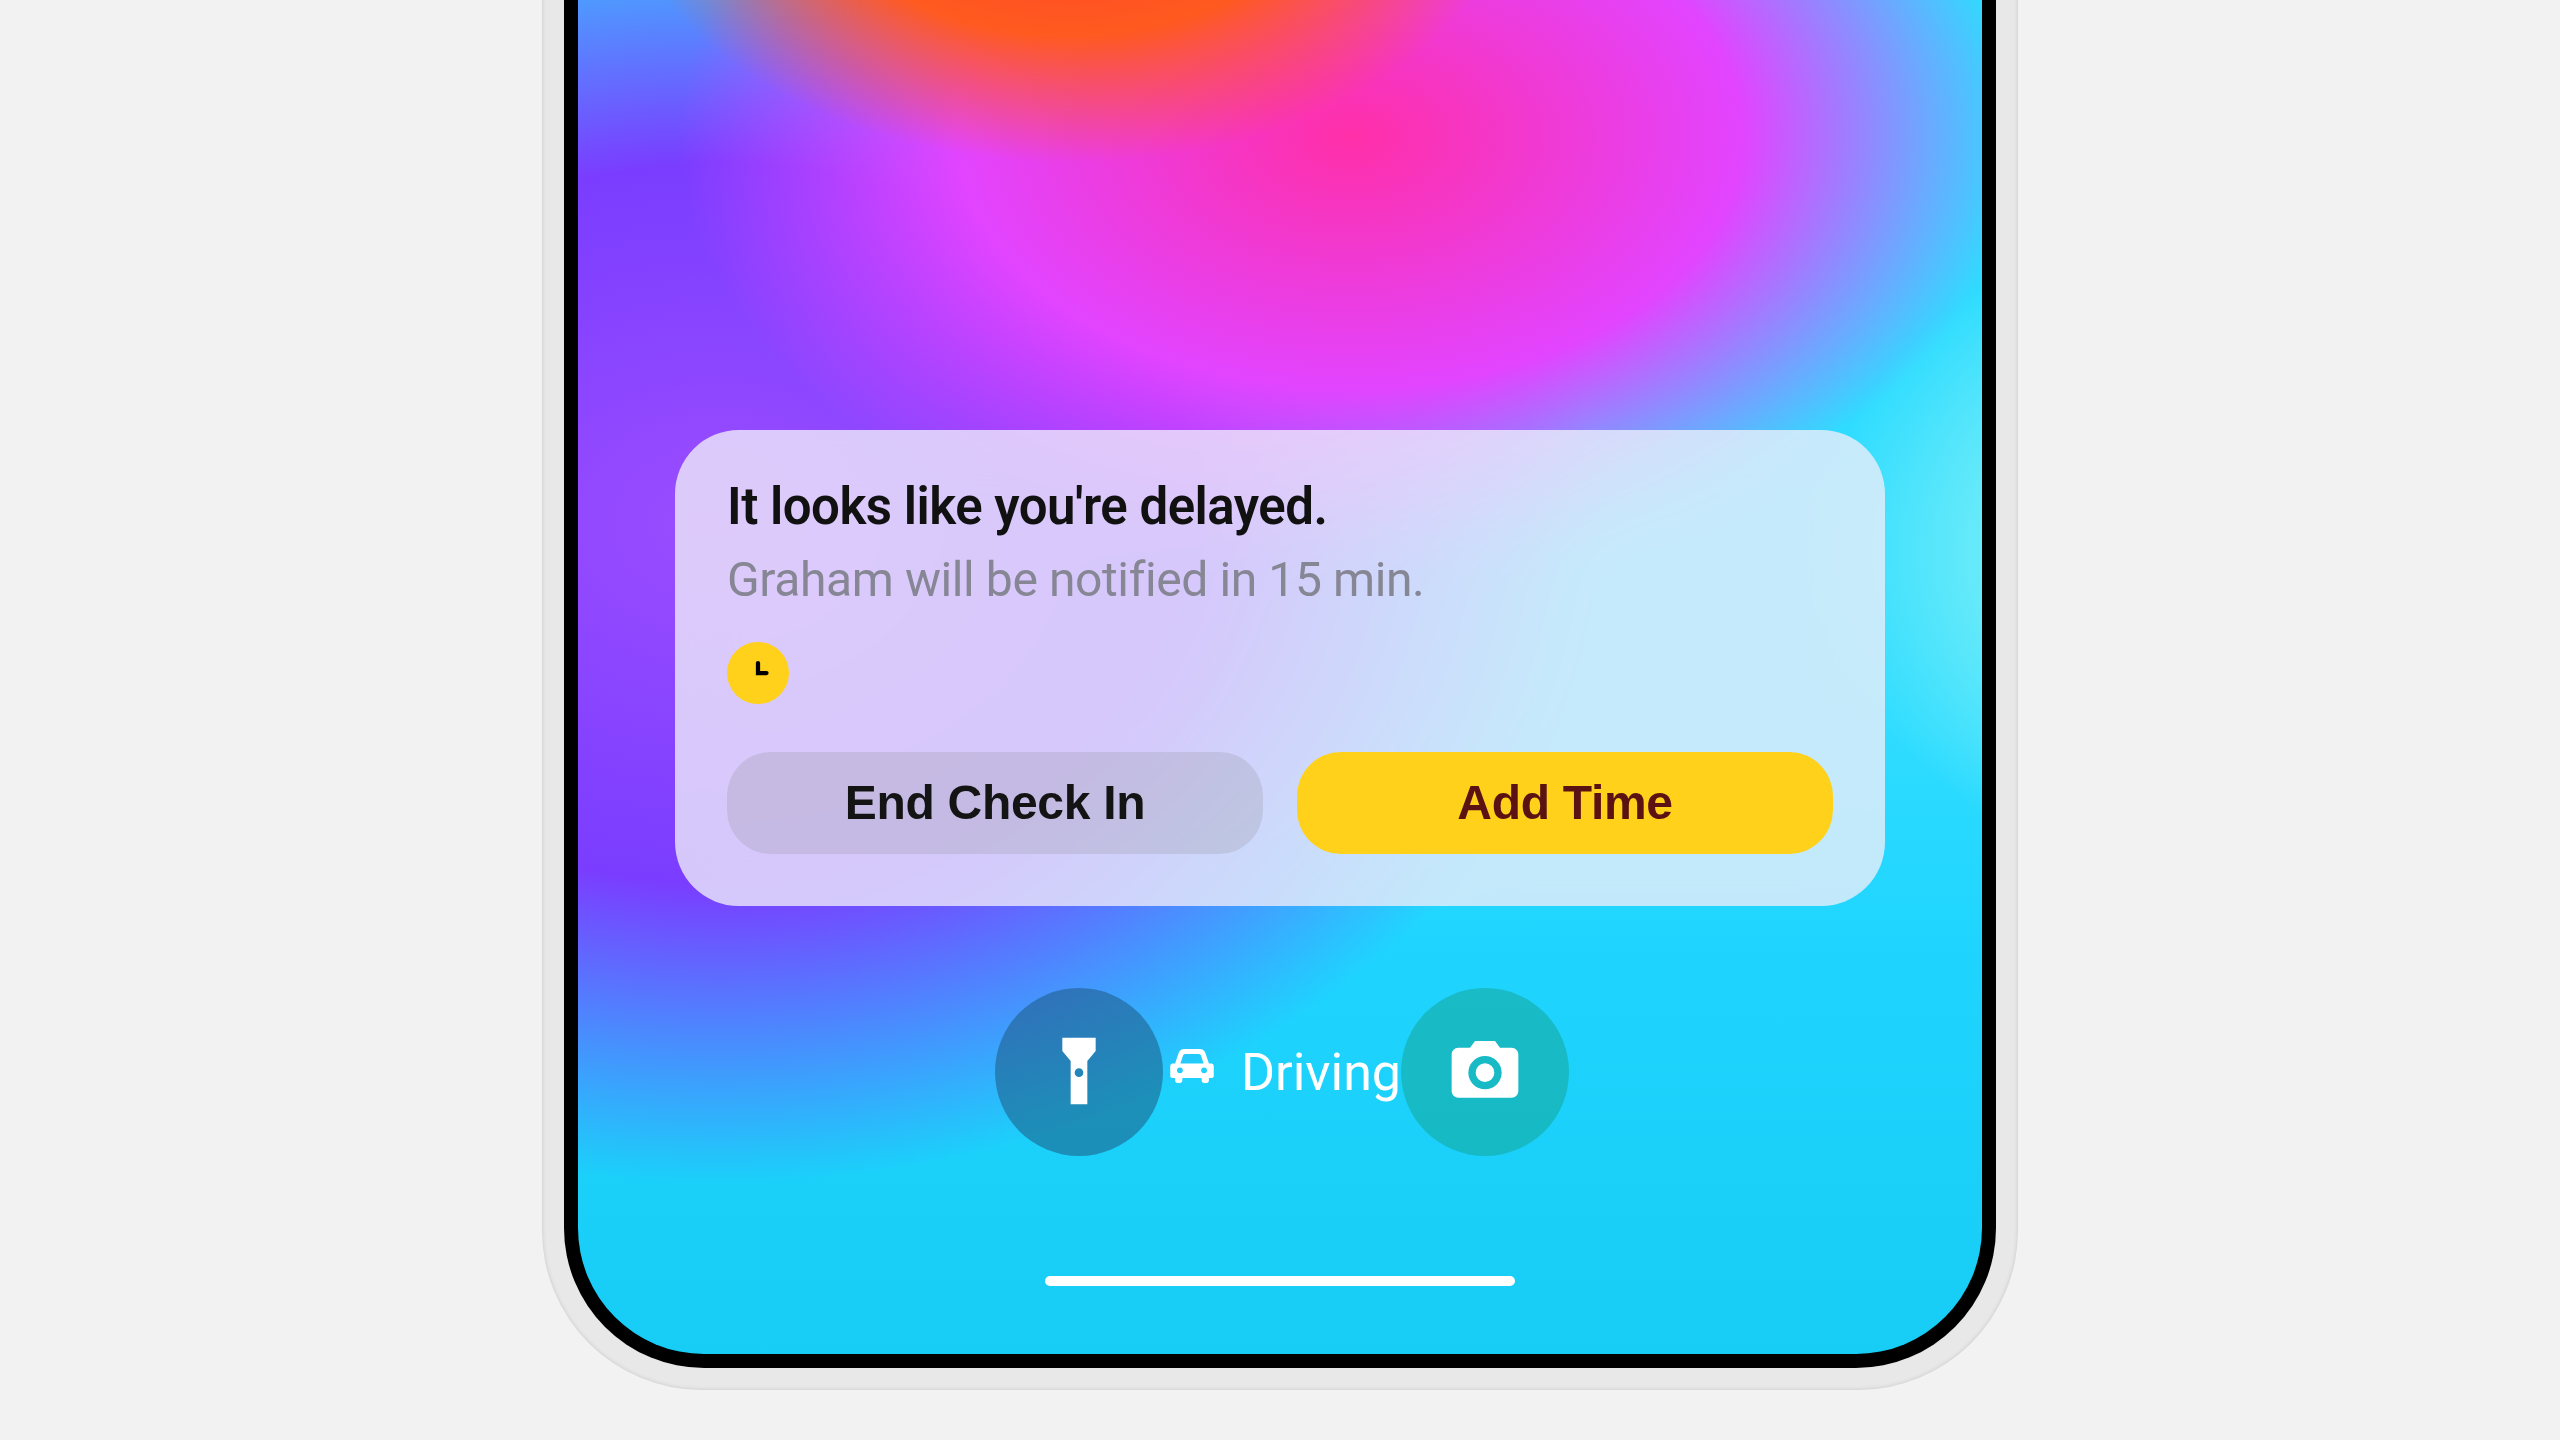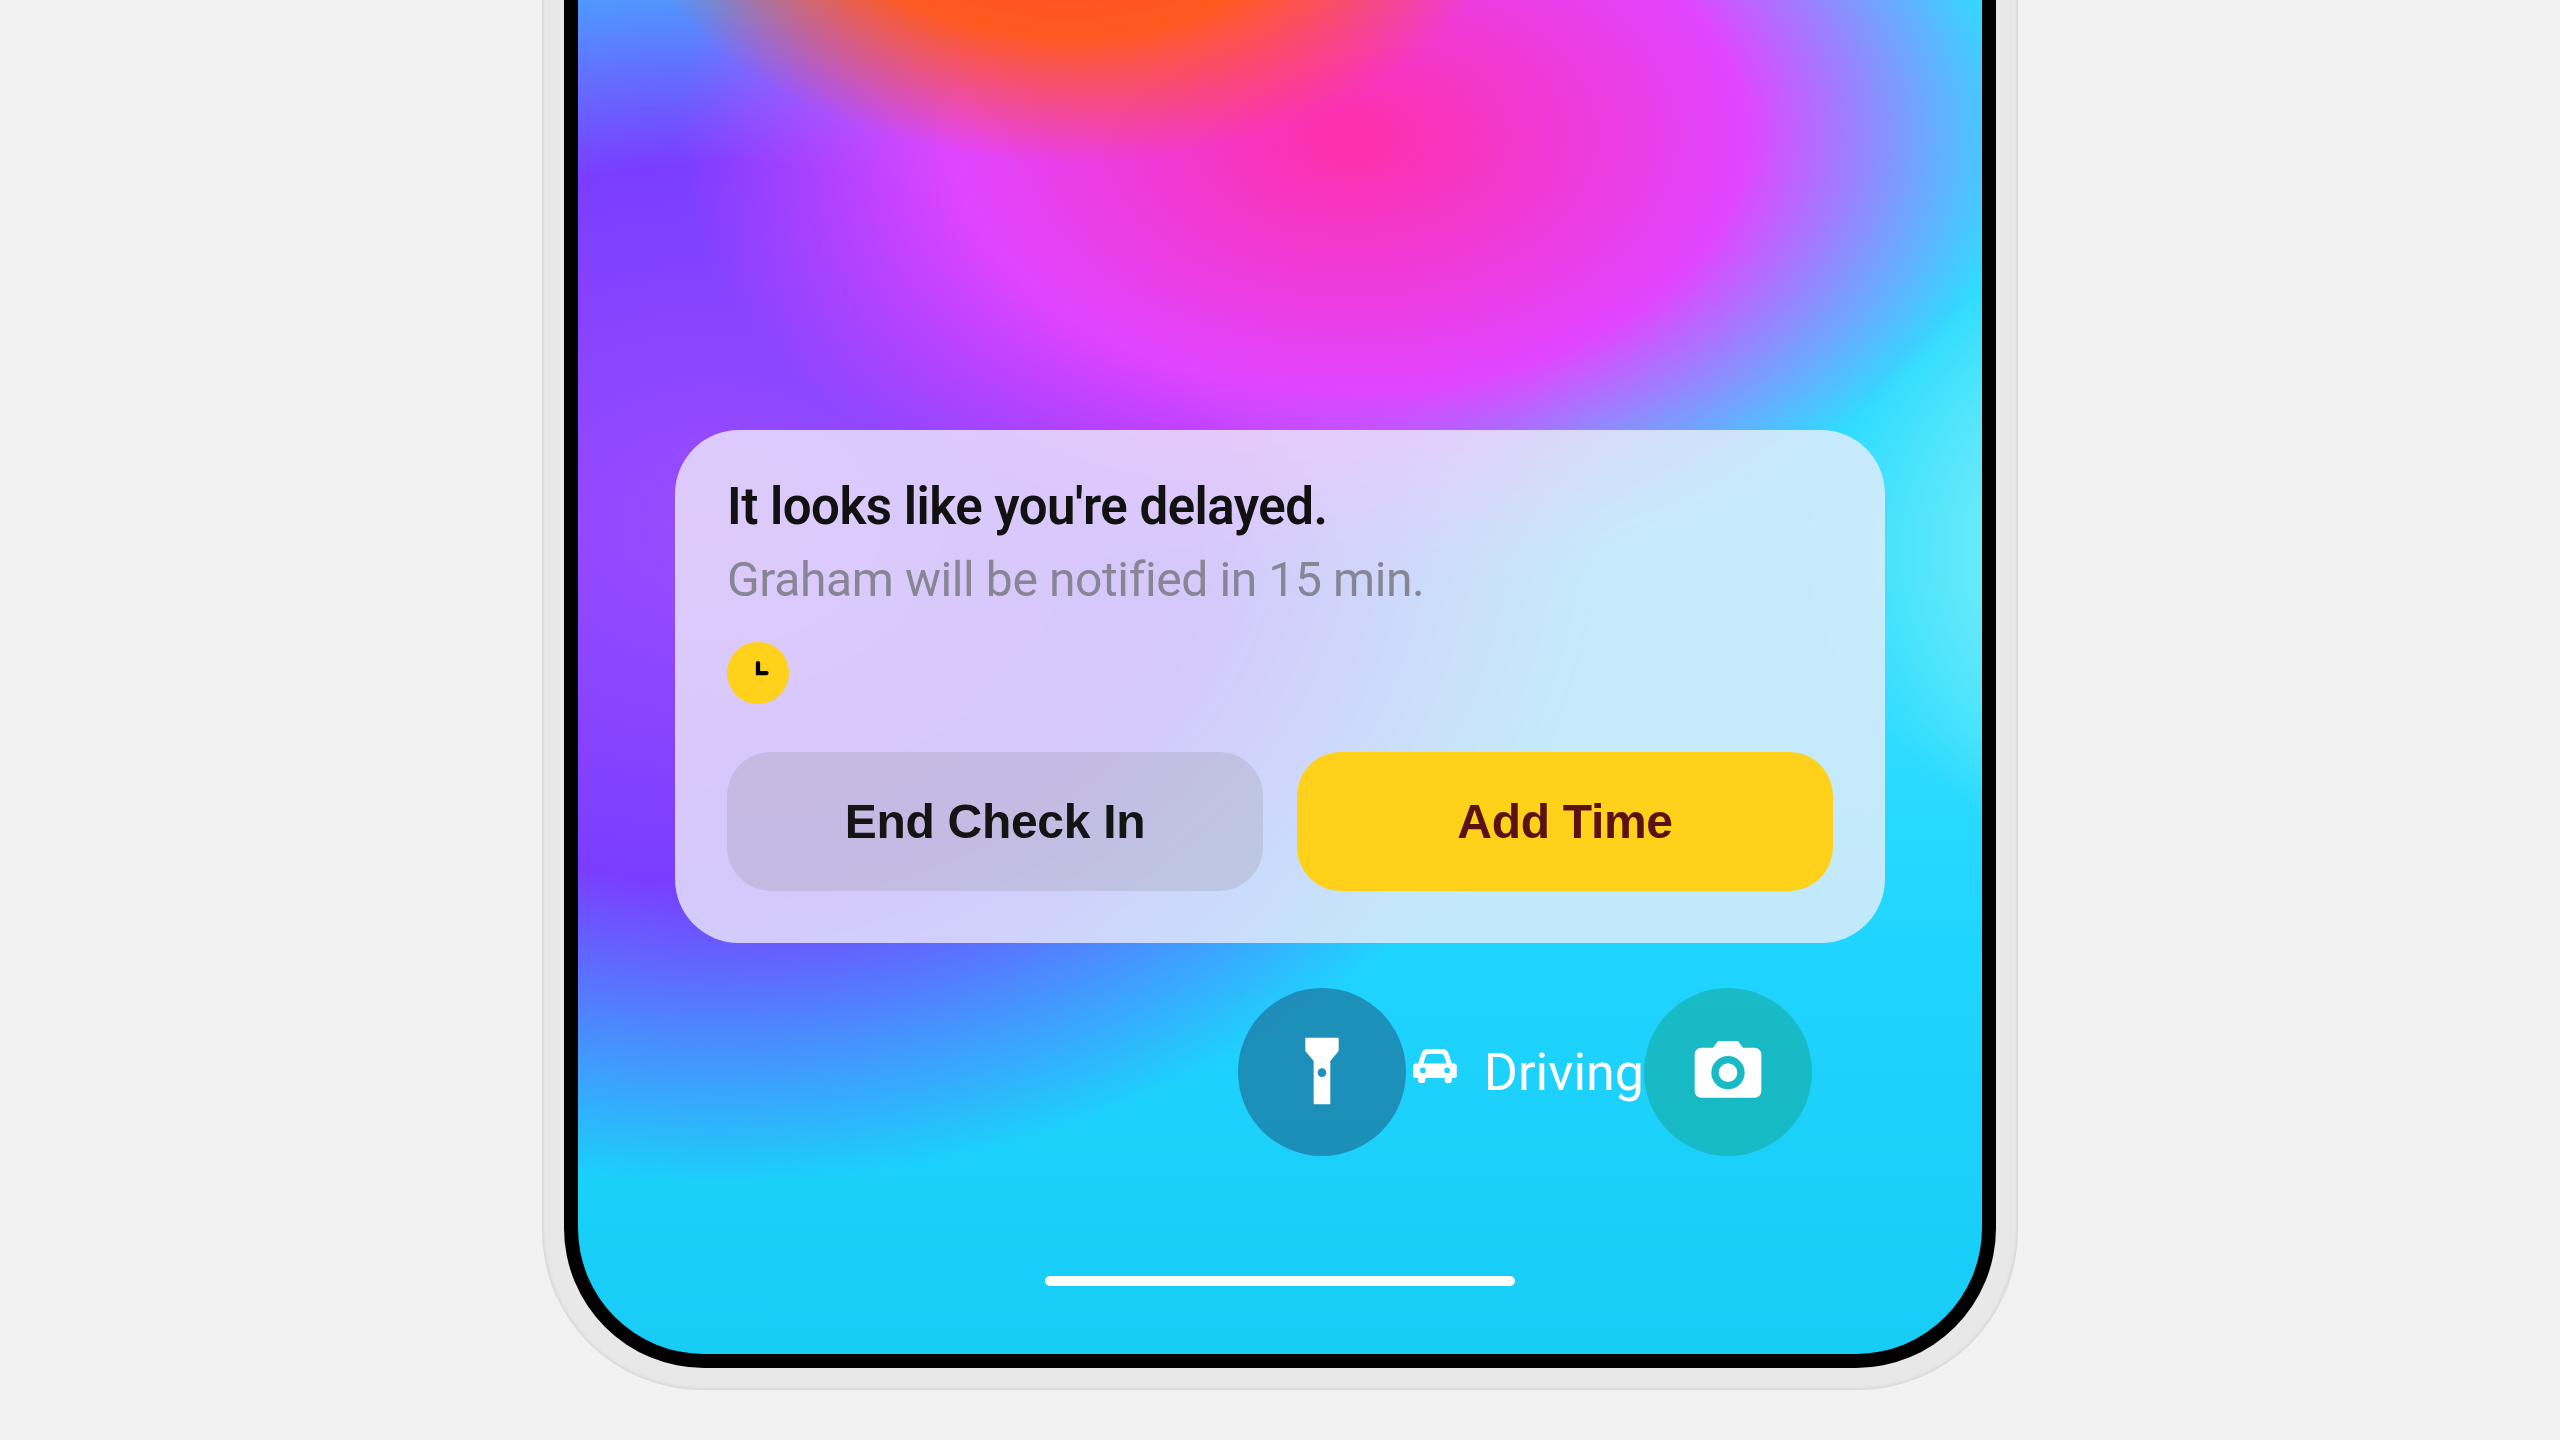--- a/index.html
+++ b/index.html
@@ -101,21 +101,21 @@
   .clock-badge svg { width: 34px; height: 34px; }
 
   .notif-buttons {
     display: flex;
     gap: 34px;
     margin-top: 48px;
   }
 
   .btn {
     flex: 1;
-    height: 139px;
+    height: 102px;
     border-radius: 44px;
     border: none;
     font-size: 48px;
     font-weight: 600;
     letter-spacing: -0.3px;
     cursor: pointer;
     display: flex;
     align-items: center;
     justify-content: center;
   }
@@ -130,21 +130,21 @@
     color: #5a1212;
   }
 
   .bottom-row {
     position: absolute;
     left: 4px;
     right: 0;
     bottom: 198px;
     display: flex;
     align-items: center;
-    justify-content: flex-end;
+    justify-content: center;
     padding: 0 170px;
   }
 
   .circle-btn {
     width: 168px;
     height: 168px;
     border-radius: 50%;
     border: none;
     display: flex;
     align-items: center;

